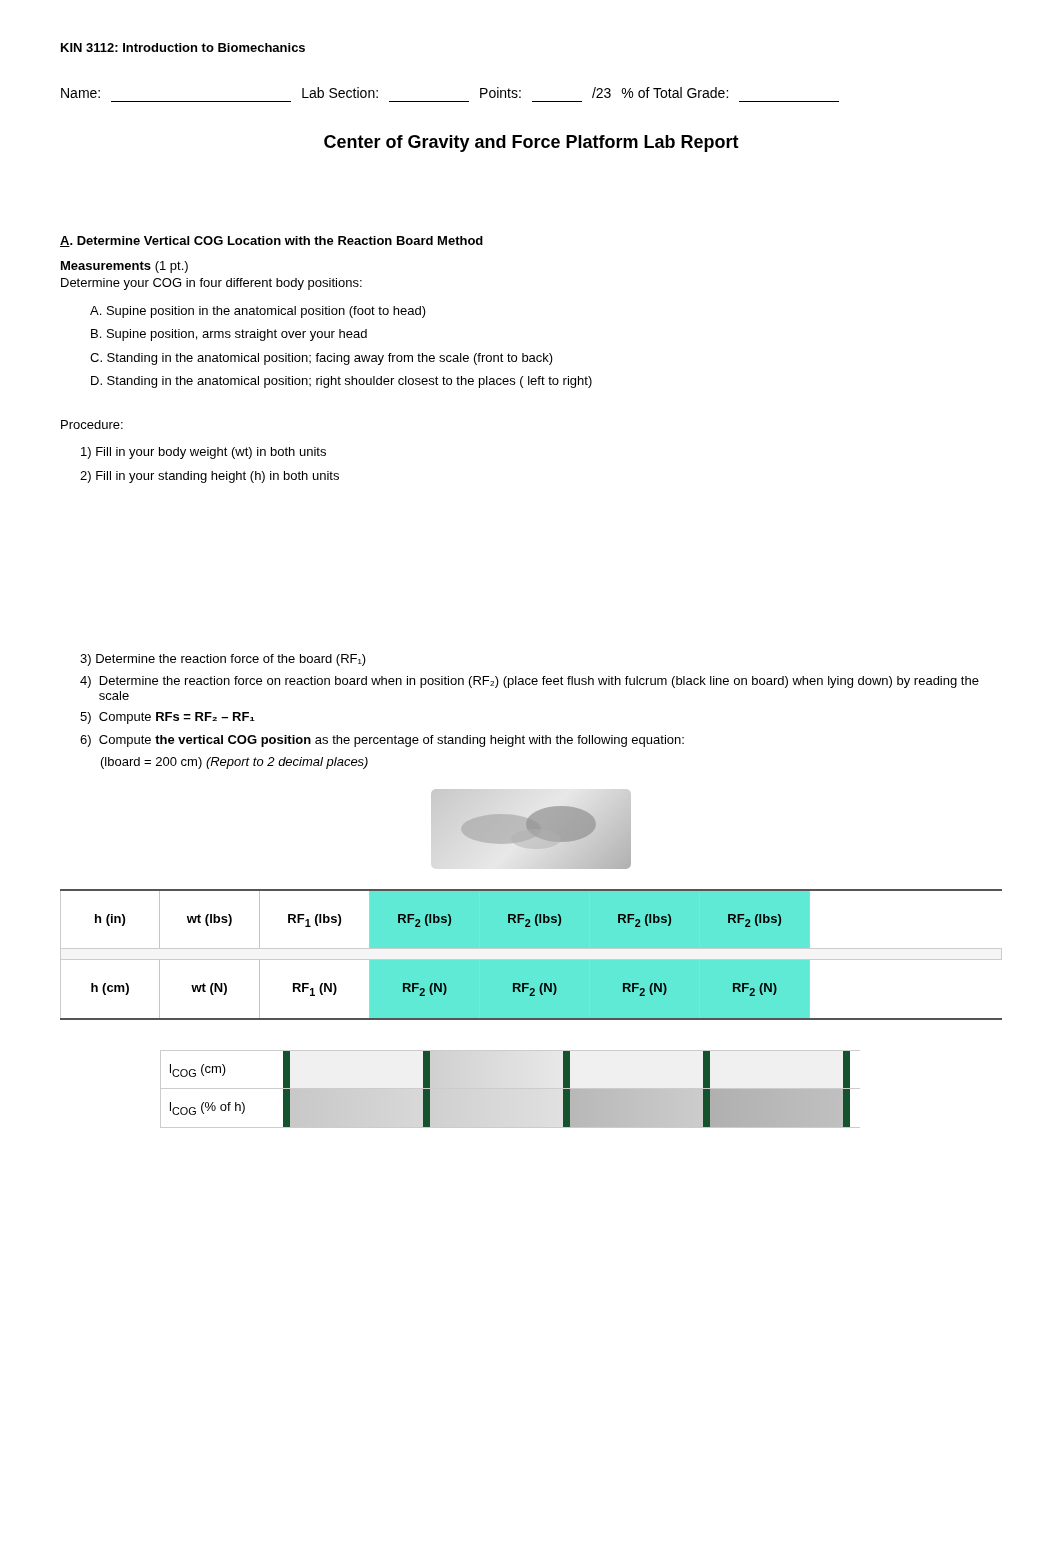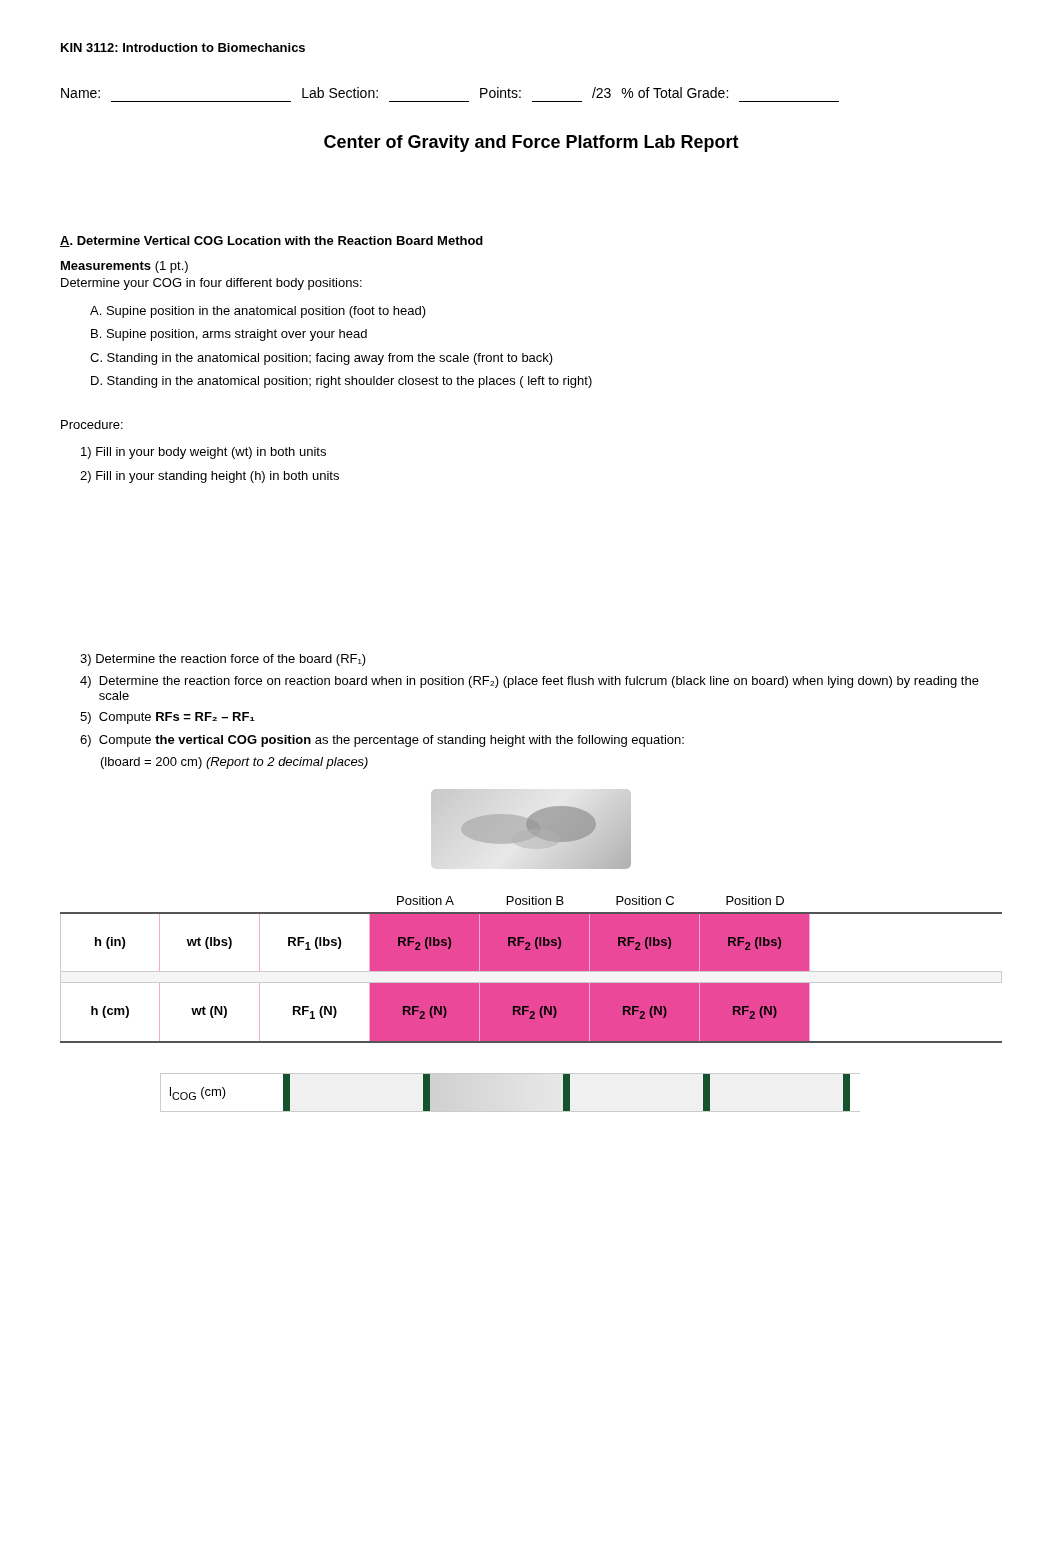--- a/index.html
+++ b/index.html
@@ -101,21 +101,21 @@
       padding: 20px 6px;
       text-align: center;
       font-size: 13px;
       font-weight: bold;
       border-right: 1px solid #f9a8d4;
     }
     .data-row .cell:first-child {
       border-left: 1px solid #ccc;
     }
     .data-row .cell.input-cell {
-      background: #ec4899;
+      background: #5eead4;
       min-height: 45px;
     }
     .lower-table {
       margin-top: 20px;
       margin-left: 100px;
       width: 700px;
     }
     .lower-row {
       display: grid;
       grid-template-columns: 130px 140px 140px 140px 140px;
@@ -204,29 +204,20 @@
     <svg width="180" height="70" viewBox="0 0 180 70">
       <ellipse cx="60" cy="35" rx="40" ry="15" fill="#a0a0a0" opacity="0.6"></ellipse>
       <ellipse cx="120" cy="30" rx="35" ry="18" fill="#909090" opacity="0.7"></ellipse>
       <ellipse cx="95" cy="45" rx="25" ry="10" fill="#b0b0b0" opacity="0.5"></ellipse>
     </svg>
   </div>
 </div>
 
 <div class="data-table-wrapper">
 
-  <div class="position-header-row">
-    <div class="col-empty"></div>
-    <div class="col-empty"></div>
-    <div class="col-empty"></div>
-    <div class="col-header">Position A</div>
-    <div class="col-header">Position B</div>
-    <div class="col-header">Position C</div>
-    <div class="col-header">Position D</div>
-  </div>
 
   <div class="data-row top-row">
     <div class="cell"><strong>h (in)</strong></div>
     <div class="cell"><strong>wt (lbs)</strong></div>
     <div class="cell"><strong>RF<sub>1</sub> (lbs)</strong></div>
     <div class="cell input-cell"><strong>RF<sub>2</sub> (lbs)</strong></div>
     <div class="cell input-cell"><strong>RF<sub>2</sub> (lbs)</strong></div>
     <div class="cell input-cell"><strong>RF<sub>2</sub> (lbs)</strong></div>
     <div class="cell input-cell"><strong>RF<sub>2</sub> (lbs)</strong></div>
   </div>
@@ -251,13 +242,22 @@
   <div class="lower-row">
     <div class="lower-cell">
       l<sub>COG</sub> (cm)
     </div>
     <div class="lower-cell input-cell"></div>
     <div class="lower-cell input-cell" style="background: linear-gradient(to right, #d0d0d0, #e8e8e8);"></div>
     <div class="lower-cell input-cell"></div>
     <div class="lower-cell input-cell"></div>
   </div>
 
+  <div class="lower-row">
+    <div class="lower-cell">
+      l<sub>COG</sub> (% of h)
+    </div>
+    <div class="lower-cell input-cell" style="background: linear-gradient(to right, #c8c8c8, #d8d8d8);"></div>
+    <div class="lower-cell input-cell" style="background: linear-gradient(to right, #d0d0d0, #e0e0e0);"></div>
+    <div class="lower-cell input-cell" style="background: linear-gradient(to right, #b8b8b8, #cccccc);"></div>
+    <div class="lower-cell input-cell" style="background: linear-gradient(to right, #b0b0b0, #c0c0c0);"></div>
+  </div>
 </div>
 
 </body></html>

